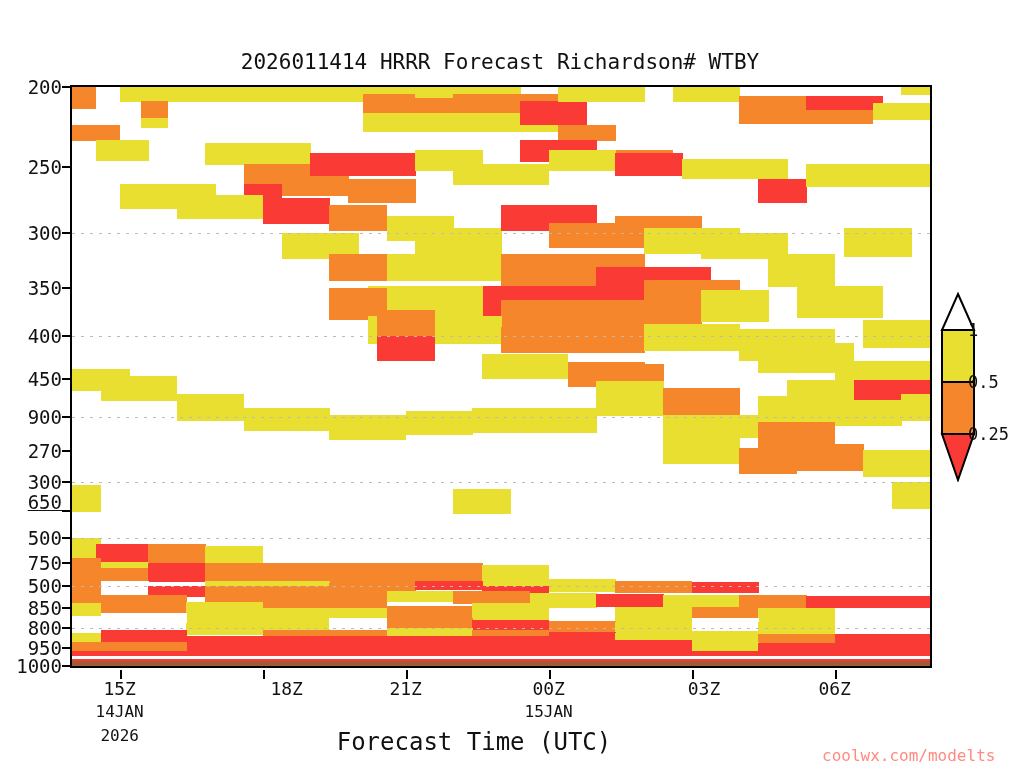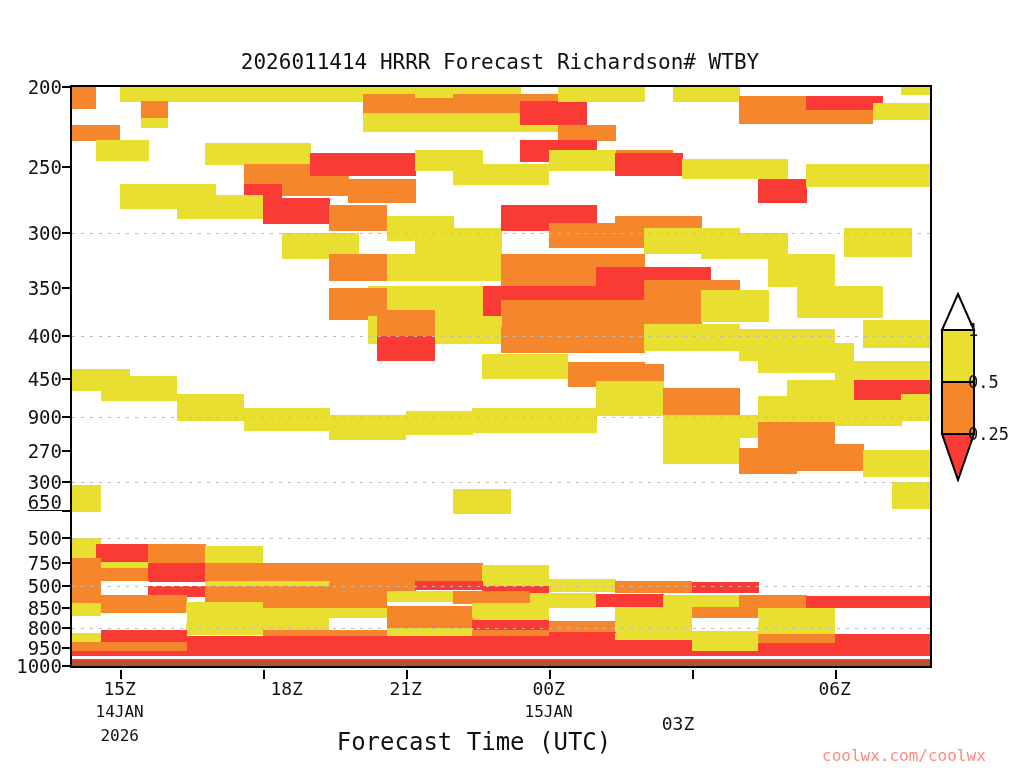--- a/index.html
+++ b/index.html
@@ -334,28 +334,28 @@
       <div class="xsub" style="left: 119.667px;">14JAN</div>
       <div class="xsub2" style="left: 119.667px;">2026</div>
       <div class="xtick" style="left: 262.667px;"></div>
       <div class="xlab" style="left: 262.667px; margin-left: 24px;">18Z</div>
       <div class="xtick" style="left: 405.667px;"></div>
       <div class="xlab" style="left: 405.667px;">21Z</div>
       <div class="xtick" style="left: 548.667px;"></div>
       <div class="xlab" style="left: 548.667px;">00Z</div>
       <div class="xsub" style="left: 548.667px;">15JAN</div>
       <div class="xtick" style="left: 691.667px;"></div>
-      <div class="xlab" style="left: 678px; margin-top: 35px;">03Z</div>
+      <div class="xlab" style="left: 704px;">03Z</div>
       <div class="xtick" style="left: 834.667px;"></div>
       <div class="xlab" style="left: 834.667px;">06Z</div>
     </div>
 
   <div id="xaxis-title">Forecast Time (UTC)</div>
 
-  <div id="watermark">coolwx.com/coolwx</div>
+  <div id="watermark">coolwx.com/modelts</div>
 
   <svg id="colorbar" viewBox="0 0 40 190" preserveAspectRatio="none">
     <polygon id="cb-over" points="20,2 36,38 4,38" fill="#FFFFFF" stroke="#000" stroke-width="2"></polygon>
     <rect id="cb-yel" x="4" y="38" width="32" height="52" fill="#E8DF30" stroke="#000" stroke-width="2"></rect>
     <rect id="cb-org" x="4" y="90" width="32" height="52" fill="#F5862B" stroke="#000" stroke-width="2"></rect>
     <polygon id="cb-under" points="20,188 36,142 4,142" fill="#FA3A35" stroke="#000" stroke-width="2"></polygon>
   </svg>
   <div id="cb-labels">
       <div class="cblab" style="top: 38px;">1</div>
       <div class="cblab" style="top: 90px;">0.5</div>

